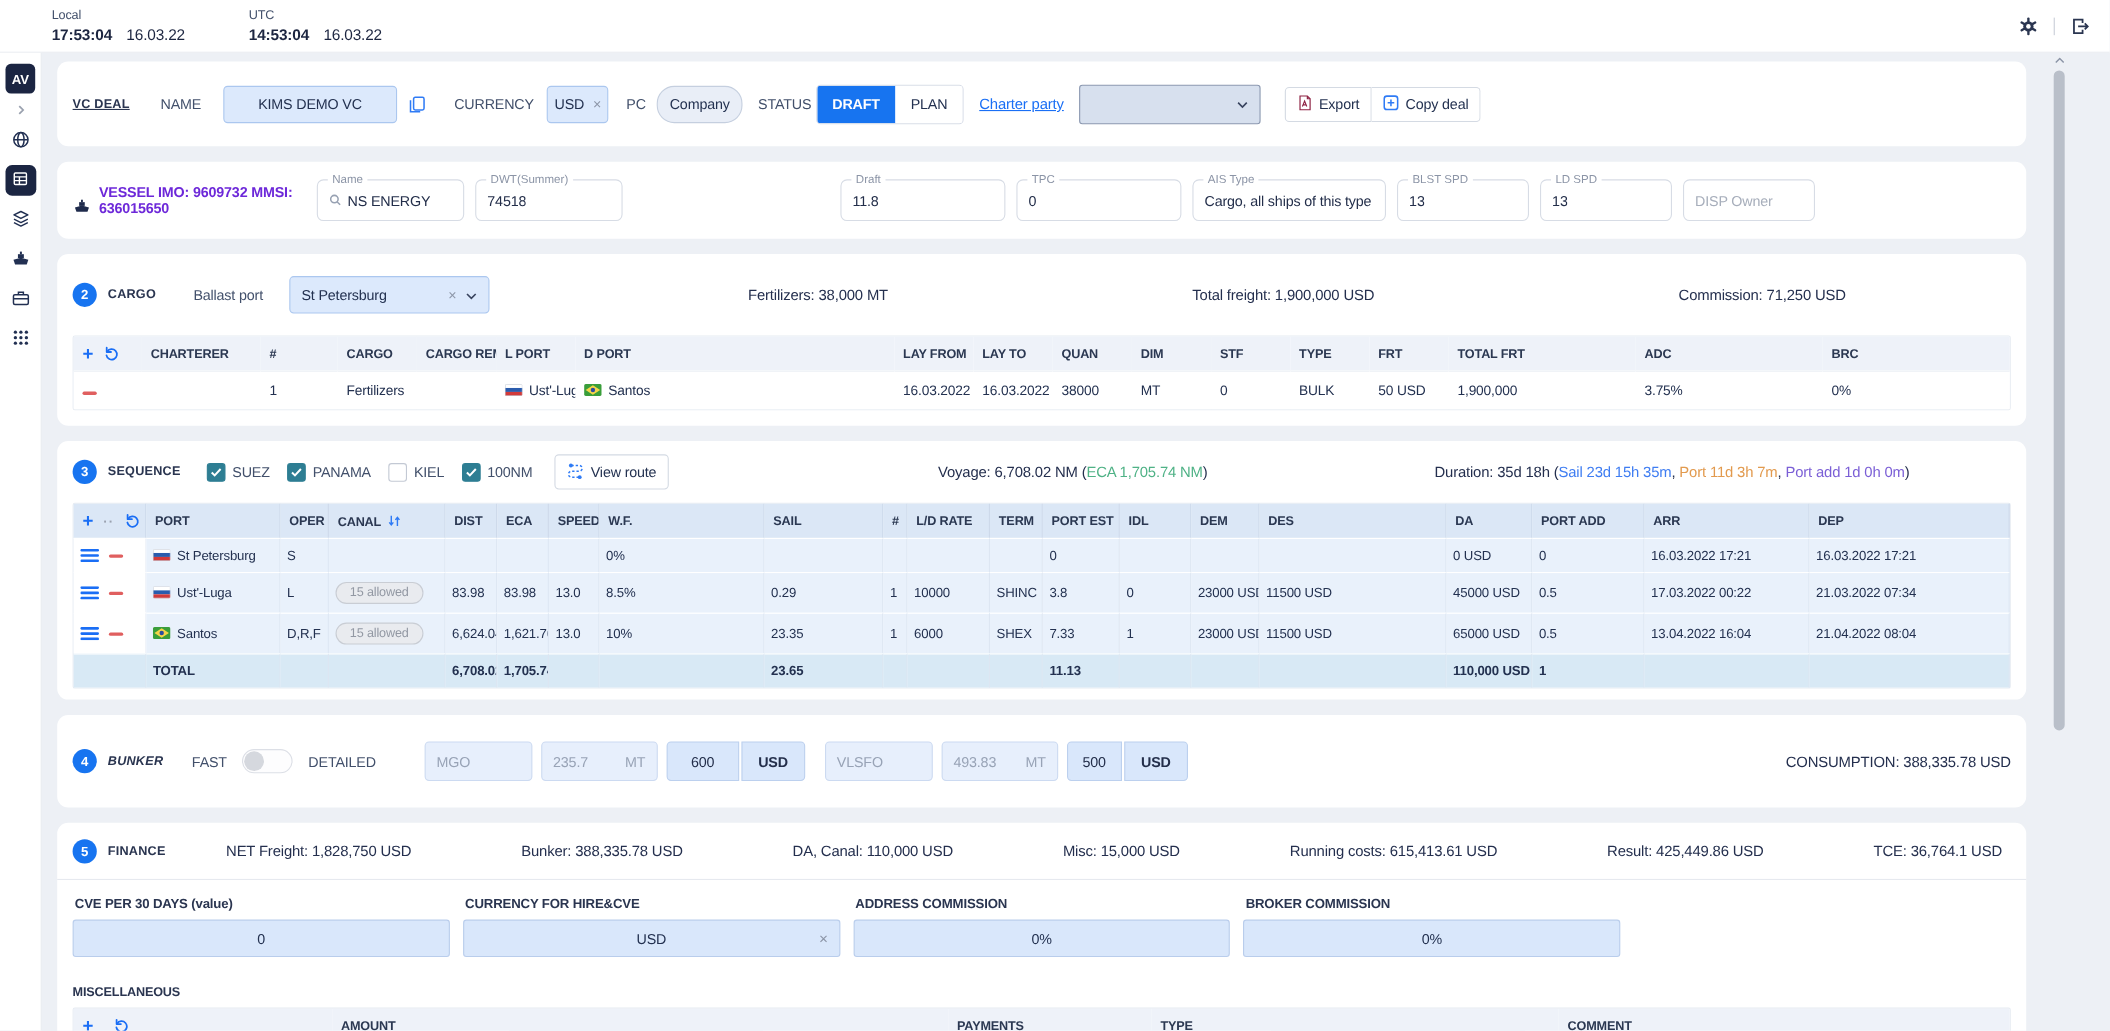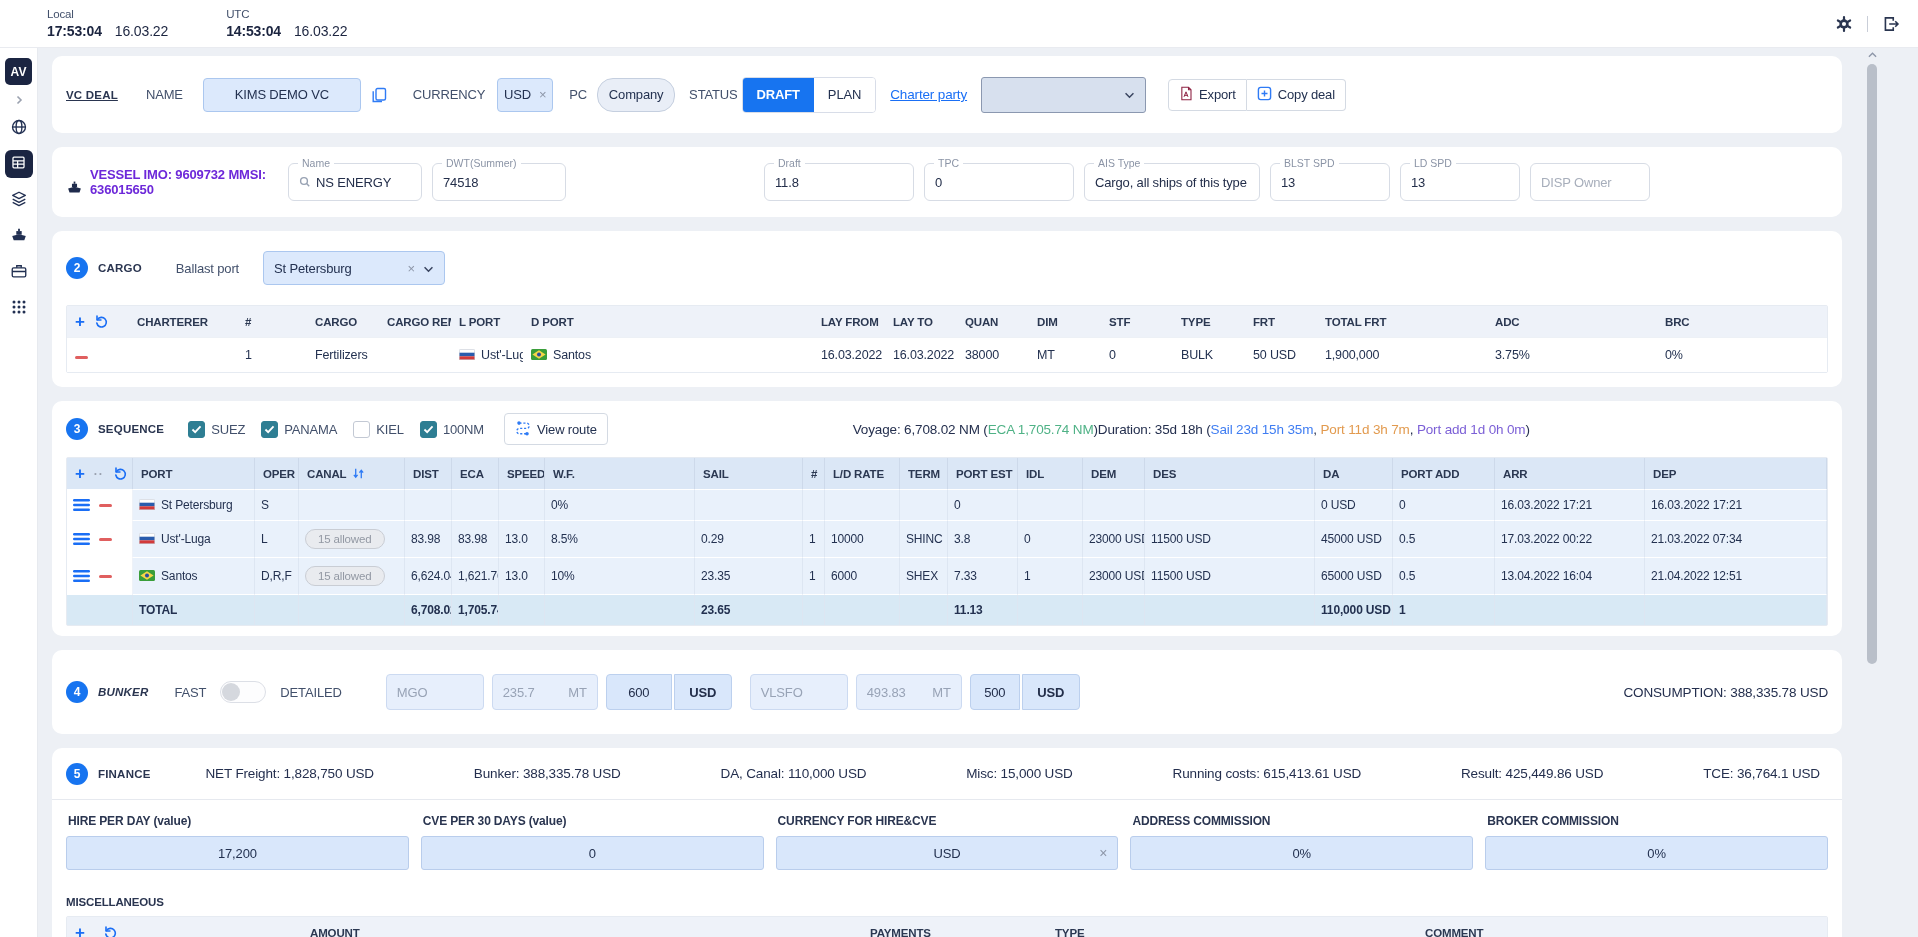--- a/index.html
+++ b/index.html
@@ -328,20 +328,25 @@
         <span class="badge-num" style="margin-right:10px;">2</span>
         <span class="sec-label" style="margin-right:34px;">CARGO</span>
         <span class="label" style="margin-right:24px;">Ballast port</span>
         <div class="select-blue">
           <span class="val">St Petersburg</span>
           <span class="chip-x">×</span>
           <span style="margin-left:8px;"><svg width="11" height="7" viewBox="0 0 12 8" fill="none" stroke="#39445f" stroke-width="1.7">
                 <path d="M1.5 1.5L6 6l4.5-4.5"></path>
               </svg></span>
         </div>
+        <div id="cargo-summary" style="flex:1;display:flex;justify-content:space-between;padding:0 150px 0 235px;">
+            <span class="summary-text">Fertilizers: 38,000 MT</span>
+            <span class="summary-text">Total freight: 1,900,000 USD</span>
+            <span class="summary-text">Commission: 71,250 USD</span>
+          </div>
       </div>
       <div class="tbl-wrap">
           <table id="cargo-table">
             <colgroup>
               <col style="width:62px">
               <col style="width:108px">
               <col style="width:70px">
               <col style="width:72px">
               <col style="width:72px">
               <col style="width:72px">
@@ -457,21 +462,21 @@
             </span>
           </div>
         <div class="btn-plain" style="margin-left:4px;">
           <span><svg width="16" height="16" viewBox="0 0 18 18">
                 <path d="M5 3.5h8a3 3 0 0 1 0 6H5a3 3 0 0 0 0 6h8" fill="none" stroke="#2f7bf5" stroke-width="1.5" stroke-dasharray="2.4 2"></path>
                 <circle cx="4.5" cy="3.5" r="2" fill="#2f7bf5"></circle>
                 <circle cx="13.5" cy="15.5" r="2" fill="#2f7bf5"></circle>
               </svg></span>
           <span>View route</span>
         </div>
-        <div style="flex:1;display:flex;justify-content:flex-start;padding-left:245px;padding-right:92px;">
+        <div style="flex:1;display:flex;justify-content:space-between;padding-left:245px;padding-right:92px;">
           <span class="summary-text">
             <span>Voyage: 6,708.02 NM (</span><span class="c-eca">ECA 1,705.74 NM</span><span>)</span>
           </span>
           <span class="summary-text">
             <span>Duration: 35d 18h (</span><span class="c-sail">Sail 23d 15h 35m</span><span>, </span><span class="c-port">Port 11d 3h 7m</span><span>, </span><span class="c-padd">Port add 1d 0h 0m</span><span>)</span>
           </span>
         </div>
       </div>
       <div class="tbl-wrap">
           <table id="seq-table" class="seq-table">
@@ -640,21 +645,21 @@
                 <td>1</td>
                 <td>6000</td>
                 <td>SHEX</td>
                 <td>7.33</td>
                 <td>1</td>
                 <td>23000 USD</td>
                 <td>11500 USD</td>
                 <td>65000 USD</td>
                 <td>0.5</td>
                 <td>13.04.2022 16:04</td>
-                <td>21.04.2022 12:51</td>
+                <td>21.04.2022 08:04</td>
               </tr>
               <tr class="total">
                 <td></td>
                 <td>TOTAL</td>
                 <td></td>
                 <td></td>
                 <td>6,708.02</td>
                 <td>1,705.74</td>
                 <td></td>
                 <td></td>
@@ -709,26 +714,20 @@
             <span class="summary-text">NET Freight: 1,828,750 USD</span>
             <span class="summary-text">Bunker: 388,335.78 USD</span>
             <span class="summary-text">DA, Canal: 110,000 USD</span>
             <span class="summary-text">Misc: 15,000 USD</span>
             <span class="summary-text">Running costs: 615,413.61 USD</span>
             <span class="summary-text">Result: 425,449.86 USD</span>
             <span class="summary-text">TCE: 36,764.1 USD</span>
           </div>
       </div>
       <div id="fin-fields" class="fin-fields">
-          <div class="ffield">
-            <div class="flab">HIRE PER DAY (value)</div>
-            <div class="finput">
-              <span>17,200</span>
-            </div>
-          </div>
           <div class="ffield">
             <div class="flab">CVE PER 30 DAYS (value)</div>
             <div class="finput">
               <span>0</span>
             </div>
           </div>
           <div class="ffield">
             <div class="flab">CURRENCY FOR HIRE&amp;CVE</div>
             <div class="finput">
               <span>USD</span>

